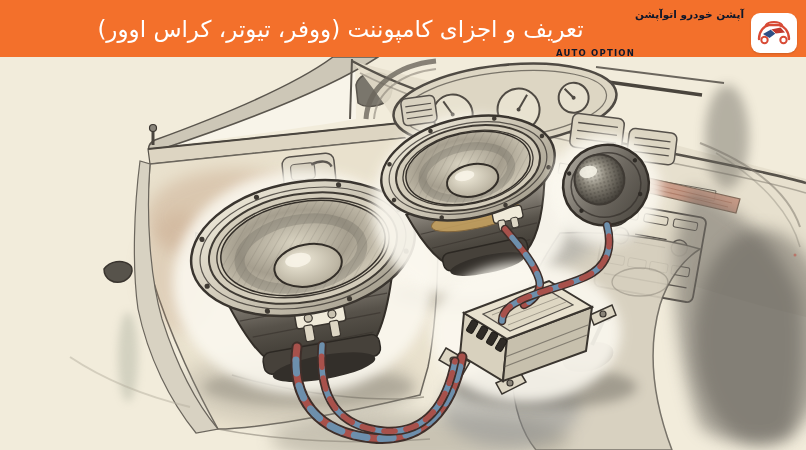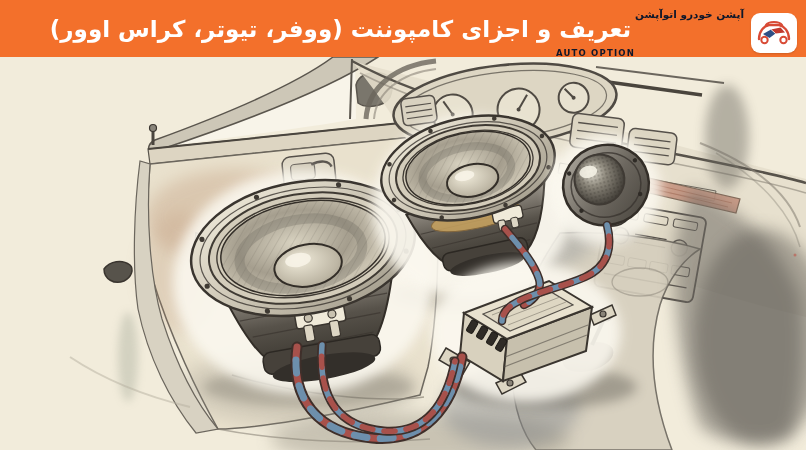--- a/index.html
+++ b/index.html
@@ -1,21 +1,21 @@
 <!DOCTYPE html>
 <html lang="fa"><head>
 <meta charset="utf-8">
 <style>
   html,body{margin:0;padding:0;}
   body{width:806px;height:450px;font-family:"DejaVu Sans","Liberation Sans",sans-serif;}
   .stage{position:relative;width:806px;height:450px;overflow:hidden;background:#f2ecdb;}
   .banner{position:absolute;top:0;left:0;width:806px;height:57px;background:#f3702b;}
   .banner-title{position:absolute;left:40px;right:165px;top:0;height:57px;
     display:flex;align-items:center;justify-content:center;
-    color:#ffffff;font-weight:bold;font-size:23px;direction:rtl;white-space:nowrap;text-align:right;}
+    color:#ffffff;font-weight:normal;font-size:23px;direction:rtl;white-space:nowrap;text-align:right;}
   .banner-logo{position:absolute;right:9px;top:8px;display:flex;align-items:center;gap:7px;}
   .logo-text{display:flex;flex-direction:row;align-items:flex-start;direction:rtl;color:#0f172a;line-height:1.25;}
   .logo-fa{font-size:10.5px;font-weight:bold;}
   .logo-en{font-size:8.5px;font-weight:bold;letter-spacing:1.2px;direction:ltr;margin-top:40px;}
   .logo-icon{width:46px;height:40px;background:#ffffff;border-radius:9px;
     display:flex;align-items:center;justify-content:center;box-shadow:0 1px 2px rgba(0,0,0,.15);}
   .art{position:absolute;top:57px;left:0;}
 </style>
 </head>
 <body>

